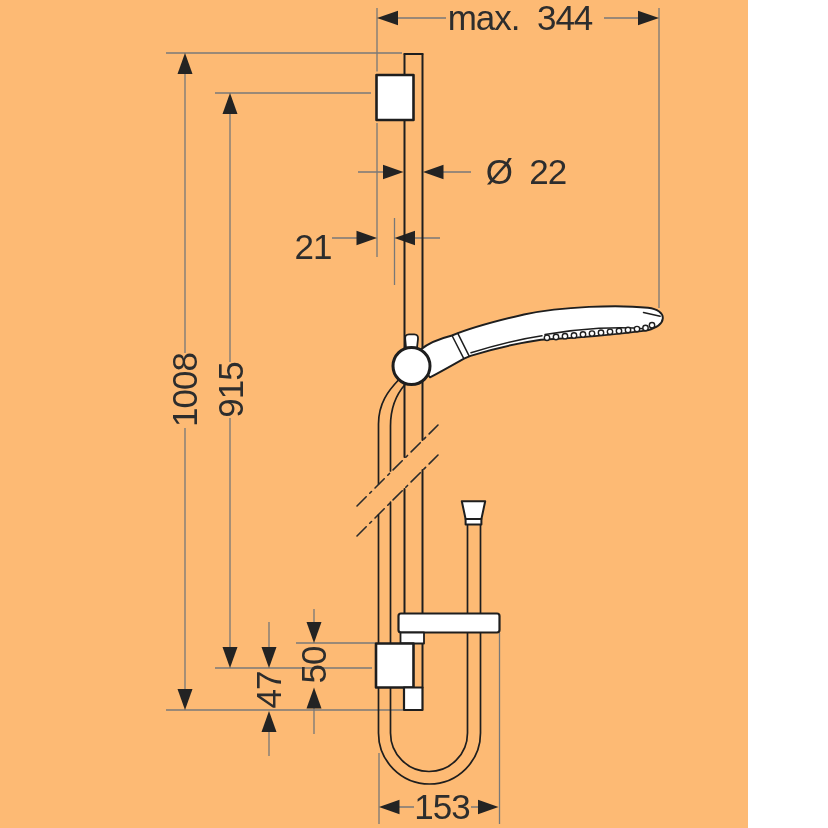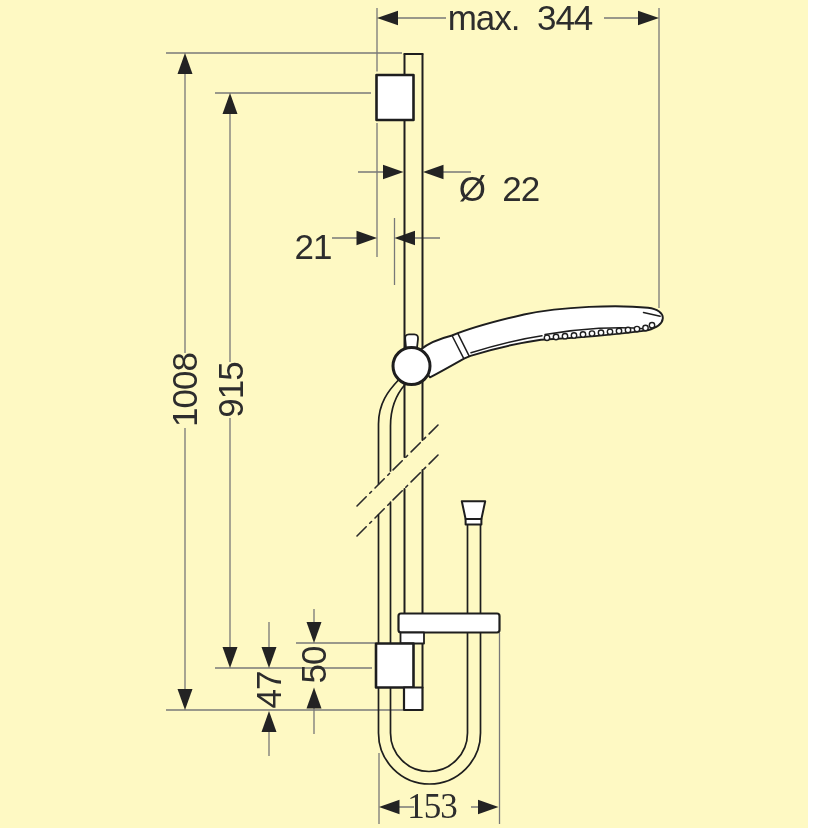--- a/index.html
+++ b/index.html
@@ -1,19 +1,19 @@
 <!DOCTYPE html>
 <html><head>
 <meta charset="utf-8">
 <style>
   html,body{margin:0;padding:0;background:#fff;}
   .canvas{
     position:relative;
-    width:808px;height:828px;
-    background:#fef9c3;
+    width:748px;height:828px;
+    background:#fdba74;
     overflow:hidden;
     font-family:"Liberation Sans", sans-serif;
   }
   .canvas svg{position:absolute;left:0;top:0;}
   .dim{
     position:absolute;
     transform:translate(-50%,-50%);
     font:400 35px/1 "Liberation Sans", sans-serif;
     letter-spacing:-1px;
     color:#2d2d2d;
@@ -153,27 +153,27 @@
       <rect x="400.5" y="632.5" width="23.5" height="11" fill="#ffffff" stroke-width="1.8"></rect>
 
       <rect x="376" y="643.5" width="37.5" height="44" fill="#ffffff" stroke-width="2.6"></rect>
 
       <rect x="404" y="687.5" width="18.5" height="22.5" fill="#ffffff" stroke-width="2.2"></rect>
     </g>
   </svg>
 
   <div class="dim" style="left:520px;top:17px;">max.  344</div>
 
-  <div class="dim" style="left:499px;top:171px;margin-top:17px;">Ø  22</div>
+  <div class="dim" style="left:526px;top:171px;">Ø  22</div>
 
   <div class="dim" style="left:313px;top:246px;">21</div>
 
   <div class="dim rot" style="left:184px;top:390px;">1008</div>
 
   <div class="dim rot" style="left:230px;top:390px;">915</div>
 
   <div class="dim rot" style="left:268px;top:690px;">47</div>
 
   <div class="dim rot" style="left:313px;top:665px;">50</div>
 
-  <div class="dim" style="left:432px;top:806px;font-family:Liberation Serif, serif;">153</div>
+  <div class="dim" style="left:442px;top:806px;">153</div>
 
 </div>
 
 </body></html>

